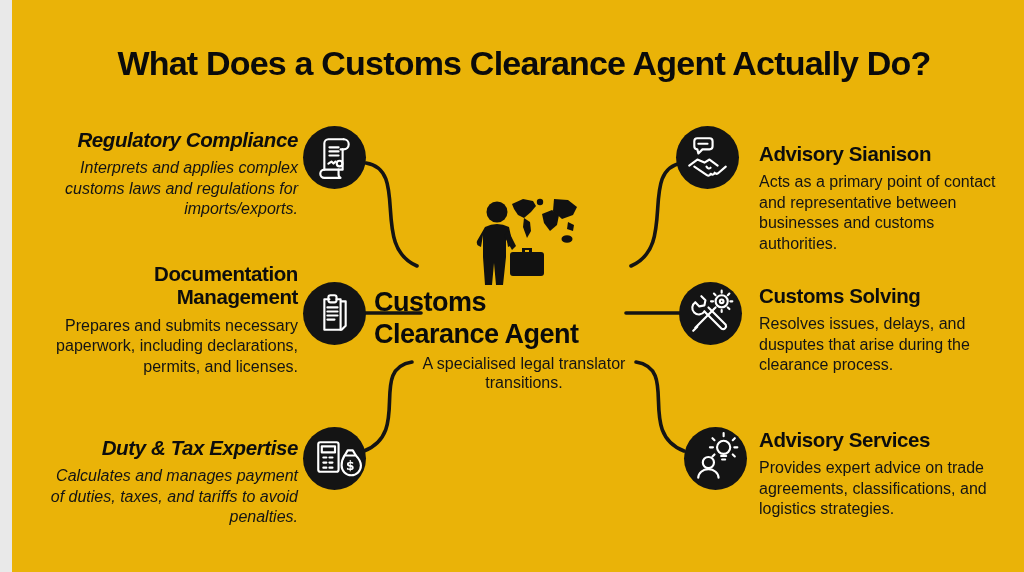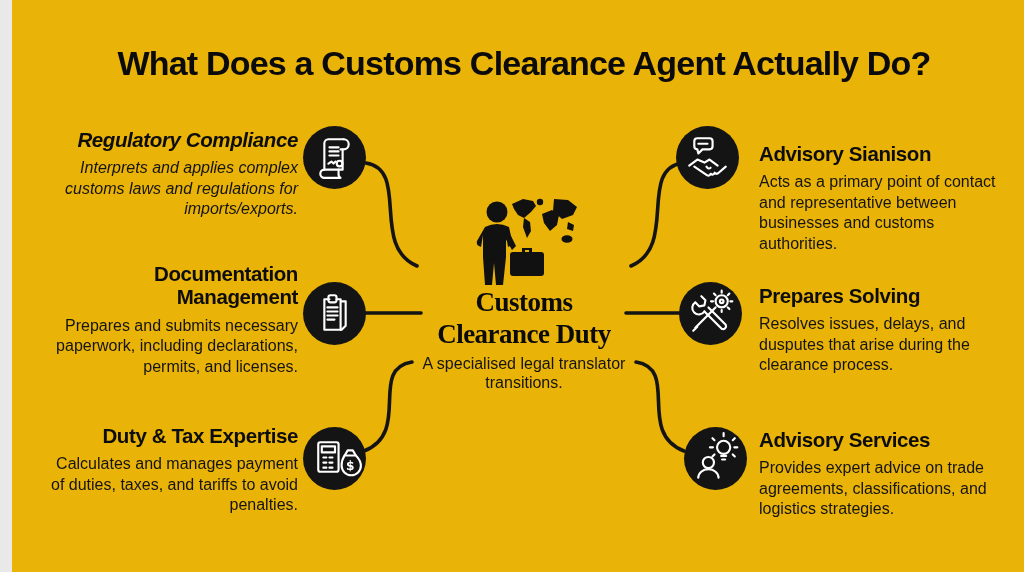--- a/index.html
+++ b/index.html
@@ -16,22 +16,22 @@
   .icon-circle svg{display:block;width:65px;height:65px;}
   .item{position:absolute;}
   .item.left{left:28px;width:258px;text-align:right;}
   .item.right{left:747px;width:252px;text-align:left;}
   .item h3{
     margin:0 0 7px 0;font-size:20.5px;font-weight:bold;letter-spacing:-0.4px;
     line-height:1.14;color:#0d0d0d;
   }
   .item p{margin:0;font-size:16px;line-height:1.28;color:#141414;}
   .center-head{
-    position:absolute;left:362px;top:287px;width:300px;text-align:center;
-    font-size:27px;font-weight:bold;letter-spacing:-0.5px;line-height:1.17;color:#0b0b0b;font-family:Liberation Serif, serif;
+    position:absolute;left:362px;top:287px;width:300px;text-align:left;
+    font-size:27px;font-weight:bold;letter-spacing:-0.5px;line-height:1.17;color:#0b0b0b;
   }
   .center-head span{display:block;}
   .center-desc{
     position:absolute;left:367px;top:354px;width:290px;text-align:center;
     font-size:16px;line-height:1.2;color:#141414;
   }
   .center-desc span{display:block;}
   .center-figure{position:absolute;left:452px;top:194px;width:116px;height:98px;}
 </style>
 </head>
@@ -70,21 +70,21 @@
         <path d="M78,20 l10,-4 7,5 -2,10 -7,6 -6,-8 z"></path>
         <path d="M90,5 l14,1 9,7 -4,8 -11,4 -9,-8 z"></path>
         <path d="M104,28 l6,3 -1,6 -6,-2 z"></path>
         <ellipse cx="103" cy="45" rx="5.5" ry="3.8"></ellipse>
       </g>
     </svg>
   </div>
 
   <div class="center-head">
     <span>Customs</span>
-    <span>Clearance Duty</span>
+    <span>Clearance Agent</span>
   </div>
 
   <div class="center-desc">
     <span>A specialised legal translator</span>
     <span>transitions.</span>
   </div>
 
   <div class="item left" style="top:128px;font-style:italic;">
     <h3>Regulatory Compliance</h3>
     <p>Interprets and applies complex customs laws and regulations for imports/exports.</p>
@@ -112,21 +112,21 @@
       <circle cx="32" cy="32" r="31" fill="#141414"></circle>
       <g fill="none" stroke="#fff" stroke-width="2.1" stroke-linecap="round" stroke-linejoin="round">
         <path d="M39,20 h4 v24 l-4,4 h-1"></path>
         <path d="M22,18 h5 M34,18 h4 v30 h-16 v-30"></path>
         <rect x="26" y="14" width="8" height="7" rx="2"></rect>
         <path d="M25,26 h10 M25,30 h10 M25,34 h10 M25,38 h7"></path>
       </g>
     </svg>
   </div>
 
-  <div class="item left" style="top:424px;">
+  <div class="item left" style="top:436px;font-style:italic;">
     <h3>Duty &amp; Tax Expertise</h3>
     <p>Calculates and manages payment of duties, taxes, and tariffs to avoid penalties.</p>
   </div>
   <div class="icon-circle" style="left:290px;top:426px;">
     <svg viewBox="0 0 64 64">
       <circle cx="32" cy="32" r="31" fill="#141414"></circle>
       <g fill="none" stroke="#fff" stroke-width="2.1" stroke-linecap="round" stroke-linejoin="round">
         <rect x="16" y="16" width="20" height="29" rx="2"></rect>
         <rect x="19.5" y="20" width="13" height="6"></rect>
         <path d="M21,31 h3 M27,31 h3 M21,36 h3 M27,36 h3 M21,41 h3 M27,41 h3"></path>
@@ -148,21 +148,21 @@
         <path d="M22,24 a3,3 0 0 1 -3,-3 v-5 a3,3 0 0 1 3,-3 h12 a3,3 0 0 1 3,3 v5 a3,3 0 0 1 -3,3 h-7 l-4,4 z"></path>
         <path d="M23,18.5 h9"></path>
         <path d="M14,40 l8,-6 7,3 5,-3 8,6"></path>
         <path d="M50,41 l-7,6 q-2,2 -4,0 q-1,3 -4,1 q-1,3 -4,1 l-12,-8"></path>
         <path d="M31,41 q2,3 4,1"></path>
       </g>
     </svg>
   </div>
 
   <div class="item right" style="top:284px;">
-    <h3>Prepares Solving</h3>
+    <h3>Customs Solving</h3>
     <p>Resolves issues, delays, and dusputes that arise during the clearance process.</p>
   </div>
   <div class="icon-circle" style="left:666px;top:281px;">
     <svg viewBox="0 0 64 64">
       <circle cx="32" cy="32" r="31" fill="#141414"></circle>
       <g fill="none" stroke="#fff" stroke-width="2.1" stroke-linecap="round" stroke-linejoin="round">
 
         <circle cx="43" cy="20" r="6"></circle>
         <circle cx="43" cy="20" r="1.8"></circle>
         <path d="M43,11.5 v-2 M43,28.5 v2 M34.5,20 h-2 M51.5,20 h2 M37,14 l-1.6,-1.6 M49,26 l1.6,1.6 M37,26 l-1.6,1.6 M49,14 l1.6,-1.6"></path>

